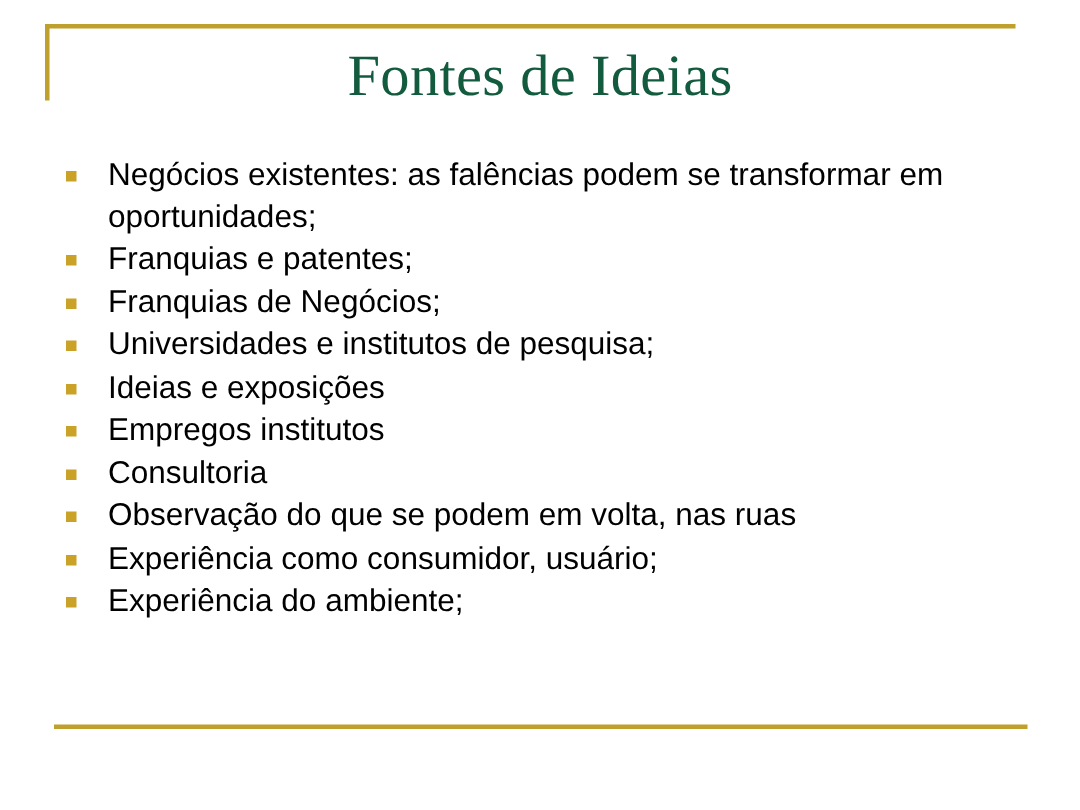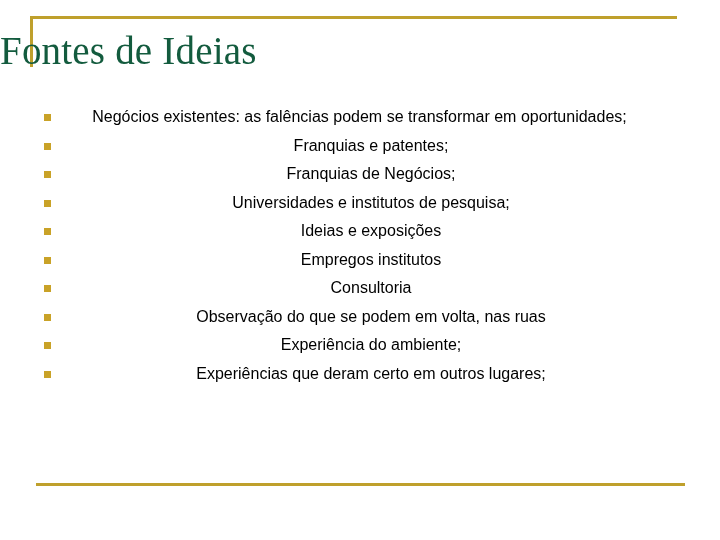--- a/index.html
+++ b/index.html
@@ -46,20 +46,21 @@
     height: 3px;
     background: #bfa02c;
   }
 
   
   .title {
     position: absolute;
     left: 0;
     top: 28px;
     width: 720px;
+    text-align: center;
     font-family: "Liberation Serif", serif;
     font-size: 39px;
     line-height: 46px;
     color: #135b3e;
     letter-spacing: 0.2px;
     white-space: nowrap;
   }
 
   
   .bullet-list {
@@ -68,25 +69,24 @@
     top: 103px;
     width: 630px;
     list-style: none;
     margin: 0;
     padding: 0;
   }
   .bullet-item {
     position: relative;
     padding-left: 32px;
     margin: 0 0 1px 0;
-    font-size: 16px;
+    font-size: 21px;
     line-height: 27.5px;
     color: #000000;
     font-family: "Liberation Sans", sans-serif;
-    text-align: center;
   }
   .bullet-marker {
     position: absolute;
     left: 4px;
     top: 11px;
     width: 7px;
     height: 7px;
     background: #c9a227;
     display: block;
   }
@@ -142,28 +142,28 @@
     <li class="bullet-item">
       <span class="bullet-marker"></span>
       <span class="bullet-text">Consultoria</span>
     </li>
 
     <li class="bullet-item">
       <span class="bullet-marker"></span>
       <span class="bullet-text">Observação do que se podem em volta, nas ruas</span>
     </li>
 
+    <li class="bullet-item">
+      <span class="bullet-marker"></span>
+      <span class="bullet-text">Experiência como consumidor, usuário;</span>
+    </li>
 
     <li class="bullet-item">
       <span class="bullet-marker"></span>
       <span class="bullet-text">Experiência do ambiente;</span>
     </li>
 
-    <li class="bullet-item">
-      <span class="bullet-marker"></span>
-      <span class="bullet-text">Experiências que deram certo em outros lugares;</span>
-    </li>
 
   </ul>
 
   <div class="rule-bottom"></div>
 
 </div>
 
 </body></html>

